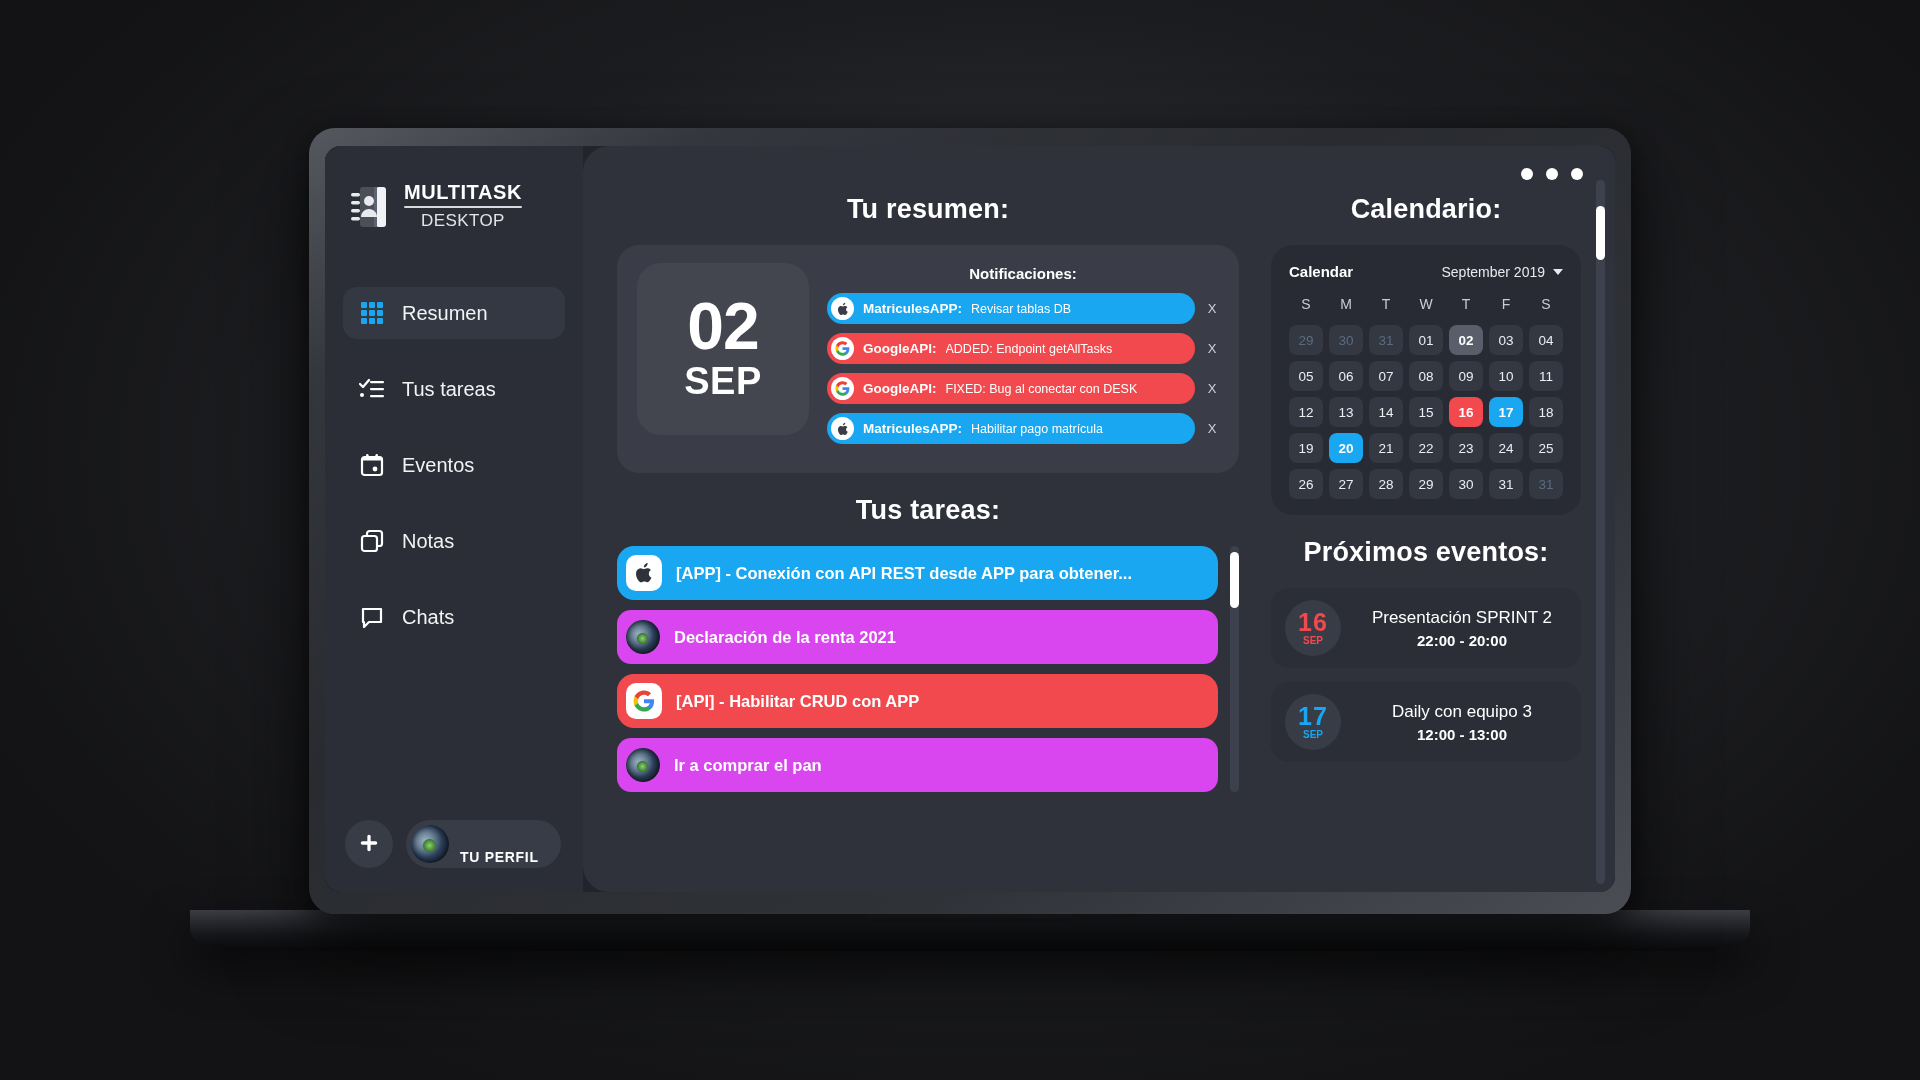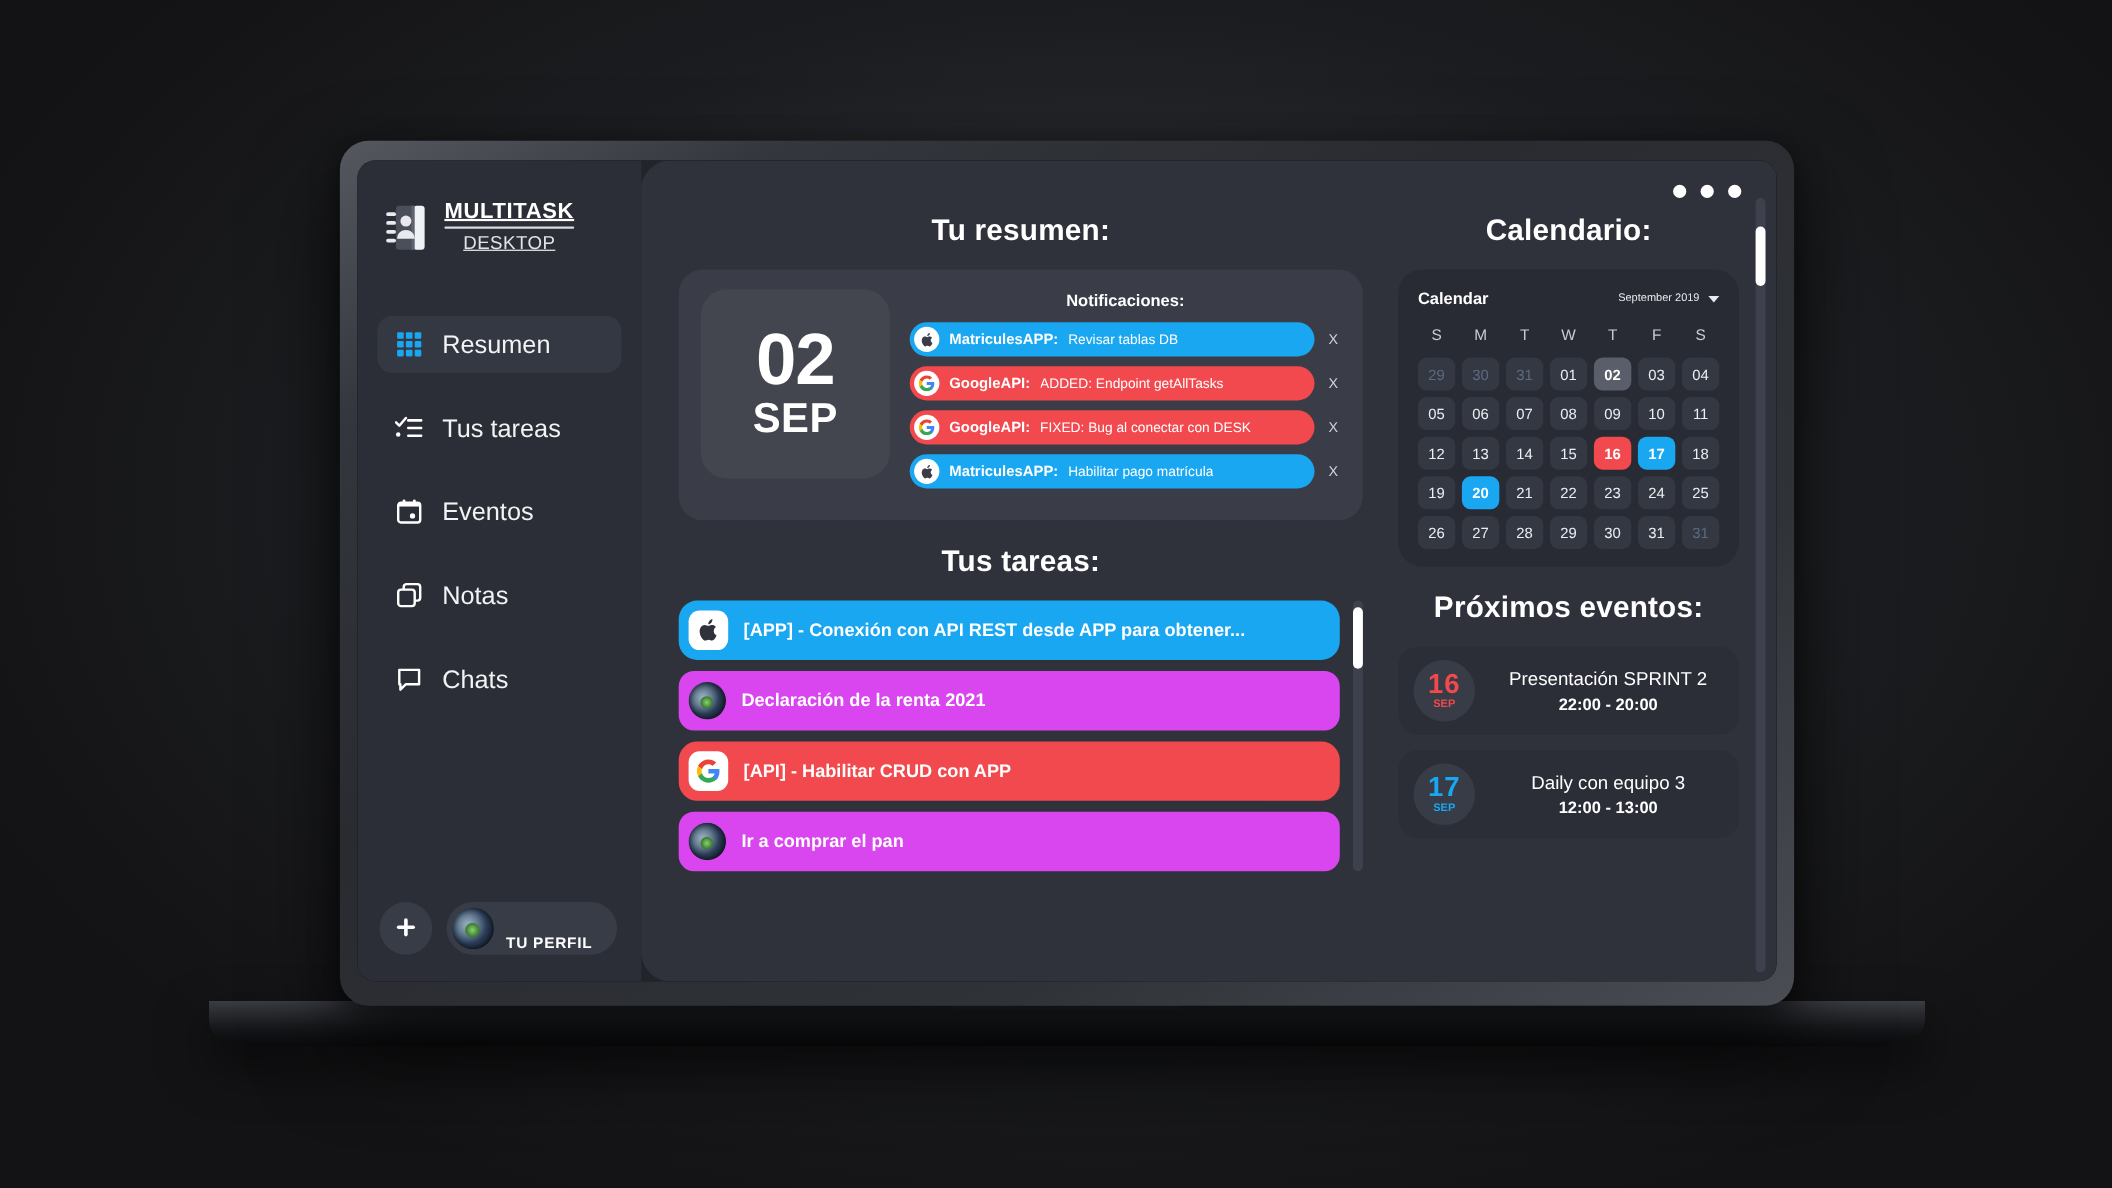--- a/index.html
+++ b/index.html
@@ -82,42 +82,41 @@
     flex-direction: column;
     padding: 36px 0 24px 0;
     position: relative;
   }
   .brand {
     display: flex;
     align-items: center;
     gap: 13px;
     padding: 0 0 0 26px;
     margin-bottom: 56px;
-    text-decoration: underline;
   }
   .brand-icon { width: 40px; height: 42px; flex: 0 0 40px; }
   .brand-text { display: flex; flex-direction: column; align-items: center; }
   .brand-title {
     font-size: 20px; font-weight: bold; letter-spacing: .6px;
     color: #fff; line-height: 1.05;
   }
   .brand-rule { width: 100%; height: 2px; background: #d8dade; margin: 3px 0 3px; border-radius: 1px; }
   .brand-sub { font-size: 17px; color: #e2e4e8; letter-spacing: .4px; }
 
   .nav { display: flex; flex-direction: column; gap: 24px; padding: 0 18px; }
   .nav-item {
     display: flex; align-items: center; gap: 17px;
     height: 52px;
     padding: 0 16px;
     border-radius: 14px;
     cursor: pointer;
   }
   .nav-item.active { background: #343842; }
   .nav-ico { width: 26px; height: 26px; flex: 0 0 26px; display: flex; align-items: center; justify-content: center; }
-  .nav-label { font-size: 23px; color: #f2f3f5; }
+  .nav-label { font-size: 20px; color: #f2f3f5; }
 
   .sidebar-bottom {
     margin-top: auto;
     display: flex; align-items: center; gap: 13px;
     padding: 0 20px;
   }
   .add-btn {
     width: 48px; height: 48px; border-radius: 50%;
     background: #383c46;
     display: flex; align-items: center; justify-content: center;
@@ -279,21 +278,21 @@
     border-radius: 22px;
     padding: 18px 18px 16px;
   }
   .cal-head {
     display: flex; align-items: center; justify-content: space-between;
     margin-bottom: 16px;
   }
   .cal-title { font-size: 15px; font-weight: bold; color: #fff; }
   .cal-select {
     display: flex; align-items: center; gap: 8px;
-    font-size: 10px; color: #e8eaee; cursor: pointer;
+    font-size: 14px; color: #e8eaee; cursor: pointer;
   }
   .caret {
     width: 0; height: 0;
     border-left: 5px solid transparent;
     border-right: 5px solid transparent;
     border-top: 6px solid #e8eaee;
   }
   .cal-grid { display: grid; grid-template-columns: repeat(7, 1fr); gap: 6px; }
   .dow {
     text-align: center; font-size: 14px; color: #c9ccd3;

